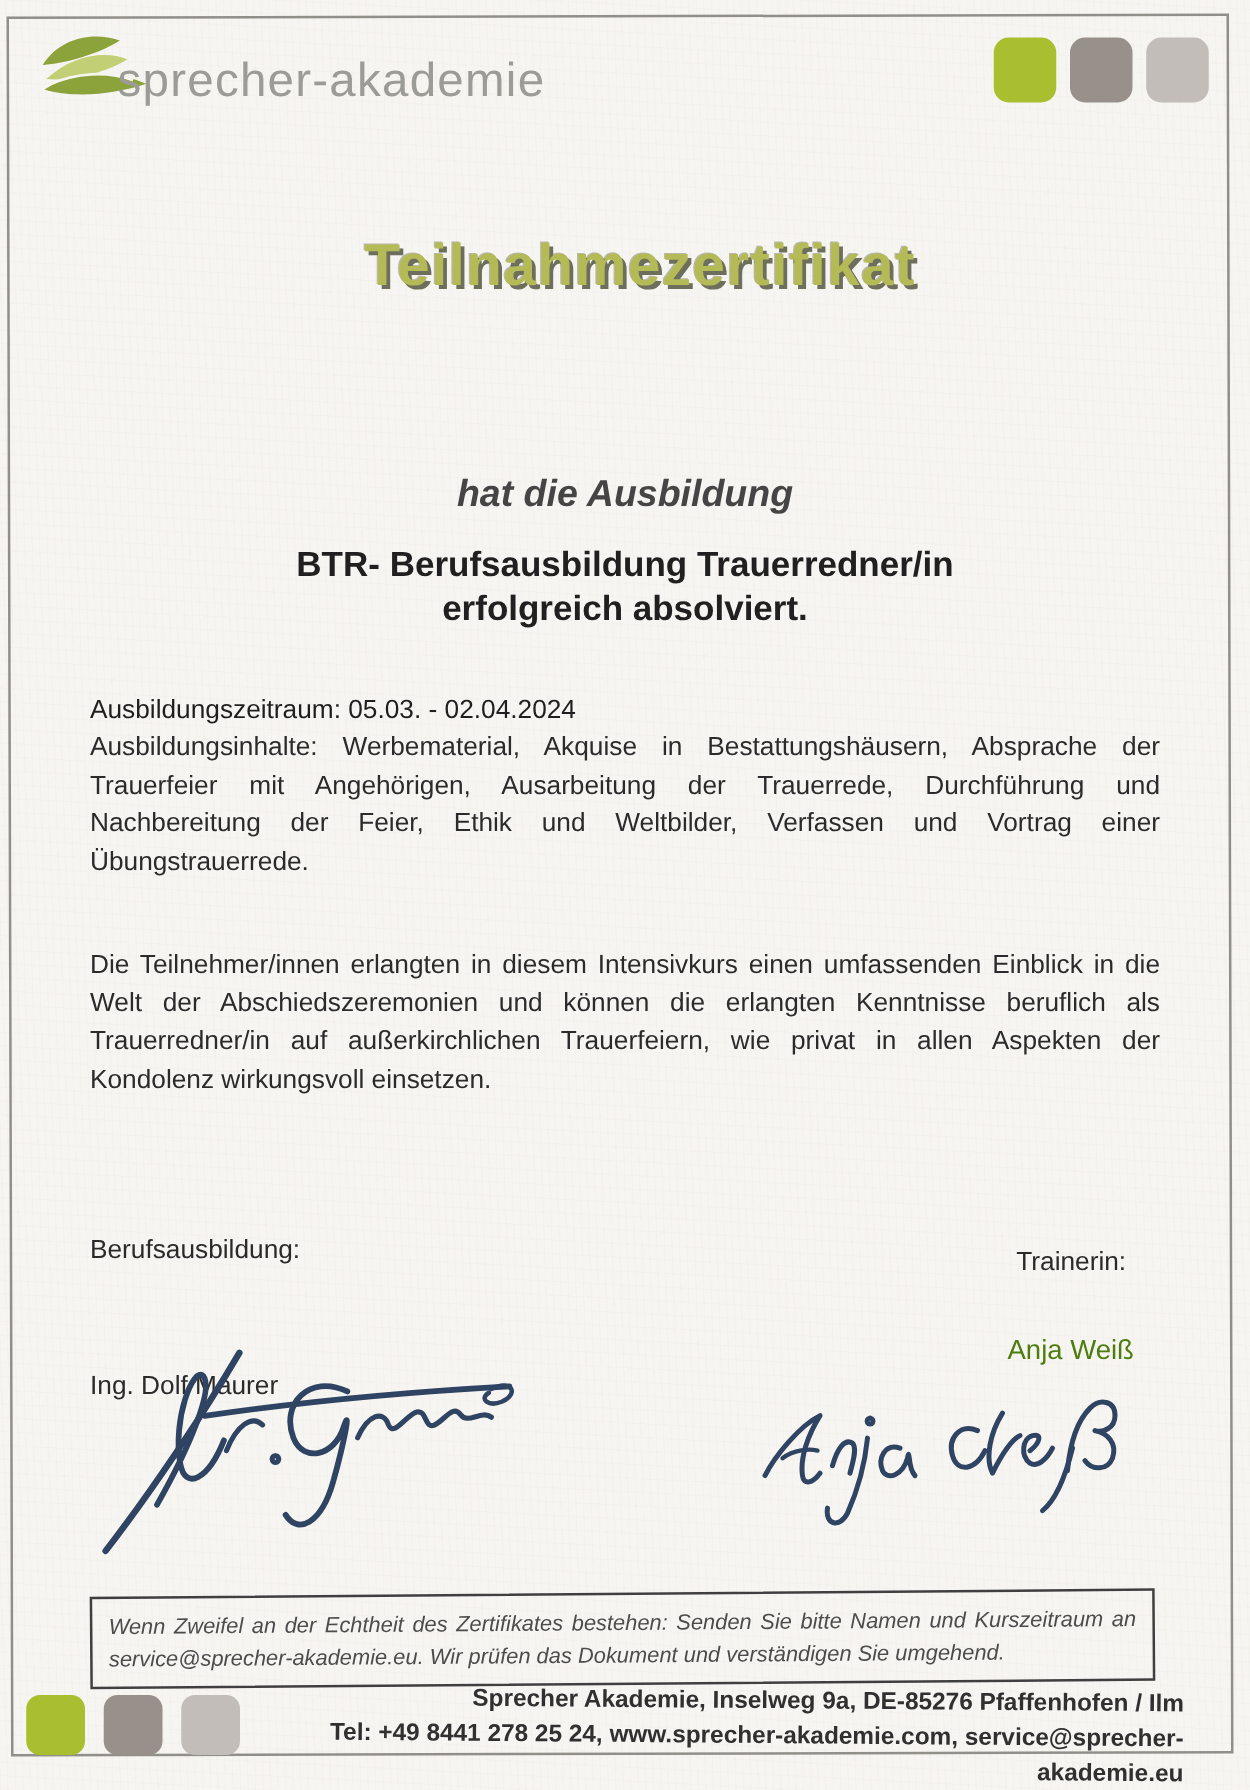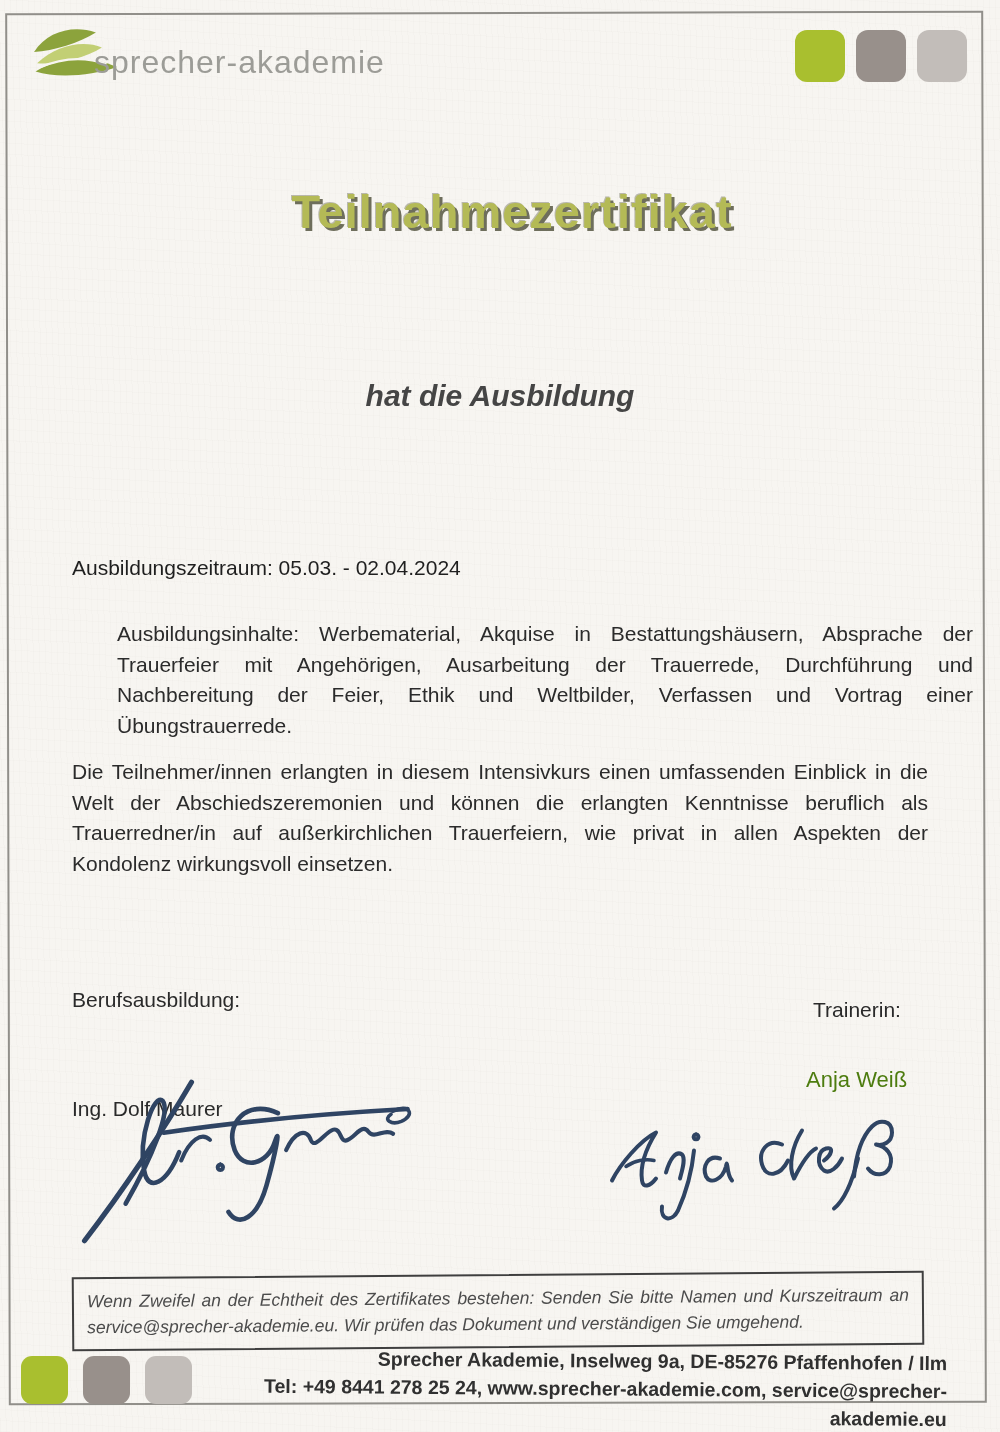--- a/index.html
+++ b/index.html
@@ -16,21 +16,21 @@
       repeating-linear-gradient(3deg, rgba(120,110,95,0.02) 0 1px, transparent 1px 11px);
   }
   .page-border{
     position:absolute;left:7px;top:12px;width:978px;height:1392px;
     border:2px solid var(--border_gray,#918f8a);box-sizing:border-box;
     transform:rotate(-0.15deg);
   }
   
   .logo-leaf{position:absolute;left:28px;top:22px;width:92px;height:66px;}
   .logo-text{
-    position:absolute;left:94px;top:44px;font-size:32px;letter-spacing:1px;
+    position:absolute;left:94px;top:44px;font-size:38px;letter-spacing:1px;
     color:var(--logo_text,#9c9c97);font-weight:normal;
   }
   .squares{position:absolute;display:flex;}
   .squares-top{left:795px;top:30px;gap:11px;}
   .squares-bottom{left:21px;top:1356px;gap:15px;}
   .sq{width:50px;height:52px;border-radius:12px;}
   .sq-b{width:47px;height:48px;border-radius:11px;}
   
   .cert-title{
     position:absolute;left:0;right:0;top:184px;text-align:center;margin:0;
@@ -39,21 +39,21 @@
     text-shadow:-1px -1px 0 rgba(110,110,92,.45), 3px 3px 0 var(--title_shadow,#6e6e5c);
     padding-left:24px;
   }
   
   .recipient-name{position:absolute;left:0;right:0;top:316px;text-align:center;font-size:34px;font-weight:bold;color:#1d1d1d;}
   .intro-line{position:absolute;left:0;right:0;top:379px;text-align:center;font-size:30px;font-weight:bold;font-style:italic;color:#454545;}
   .course-line{position:absolute;left:0;right:0;top:434px;text-align:center;font-size:28px;font-weight:bold;line-height:35px;color:#202020;white-space:pre-line;}
   
   .period{position:absolute;left:72px;width:856px;top:556px;font-size:21px;font-weight:normal;color:#1f1f1f;}
   .para{position:absolute;left:72px;width:856px;font-size:21px;line-height:30.5px;text-align:justify;color:#2b2b2b;}
-  .para-contents{top:598px;margin-left:45px;}
+  .para-contents{top:562px;}
   .para-outcome{top:736px;}
   
   .role-left{position:absolute;left:72px;top:988px;font-size:21px;}
   .role-right{position:absolute;left:813px;top:998px;font-size:21px;}
   .signer-name-1{position:absolute;left:72px;top:1062px;font-size:21px;}
   .signer-name-2{position:absolute;left:72px;top:1097px;font-size:21px;}
   .signer-name-right{position:absolute;left:806px;top:1067px;font-size:22px;color:#4d7c0f;}
   .sig{position:absolute;}
   .sig-left{left:66px;top:1076px;}
   .sig-right{left:596px;top:1086px;}
@@ -88,20 +88,22 @@
 
   <div class="squares squares-top">
     <span class="sq" style="background: rgb(169, 191, 47);"></span>
     <span class="sq" style="background: rgb(152, 144, 139);"></span>
     <span class="sq" style="background: rgb(194, 189, 185);"></span>
   </div>
 
   <h1 class="cert-title">Teilnahmezertifikat</h1>
 
   <div class="intro-line">hat die Ausbildung</div>
+  <div class="course-line">BTR- Berufsausbildung Trauerredner/in
+erfolgreich absolviert.</div>
 
   <div class="period">Ausbildungszeitraum: 05.03. - 02.04.2024</div>
   <p class="para para-contents">Ausbildungsinhalte: Werbematerial, Akquise in Bestattungshäusern, Absprache der Trauerfeier mit Angehörigen, Ausarbeitung der Trauerrede, Durchführung und Nachbereitung der Feier, Ethik und Weltbilder, Verfassen und Vortrag einer Übungstrauerrede.</p>
   <p class="para para-outcome">Die Teilnehmer/innen erlangten in diesem Intensivkurs einen umfassenden Einblick in die Welt der Abschiedszeremonien und können die erlangten Kenntnisse beruflich als Trauerredner/in auf außerkirchlichen Trauerfeiern, wie privat in allen Aspekten der Kondolenz wirkungsvoll einsetzen.</p>
 
   <div class="role-left">Berufsausbildung:</div>
   <div class="role-right">Trainerin:</div>
   <div class="signer-name-2">Ing. Dolf Maurer</div>
   <div class="signer-name-right">Anja Weiß</div>
 

